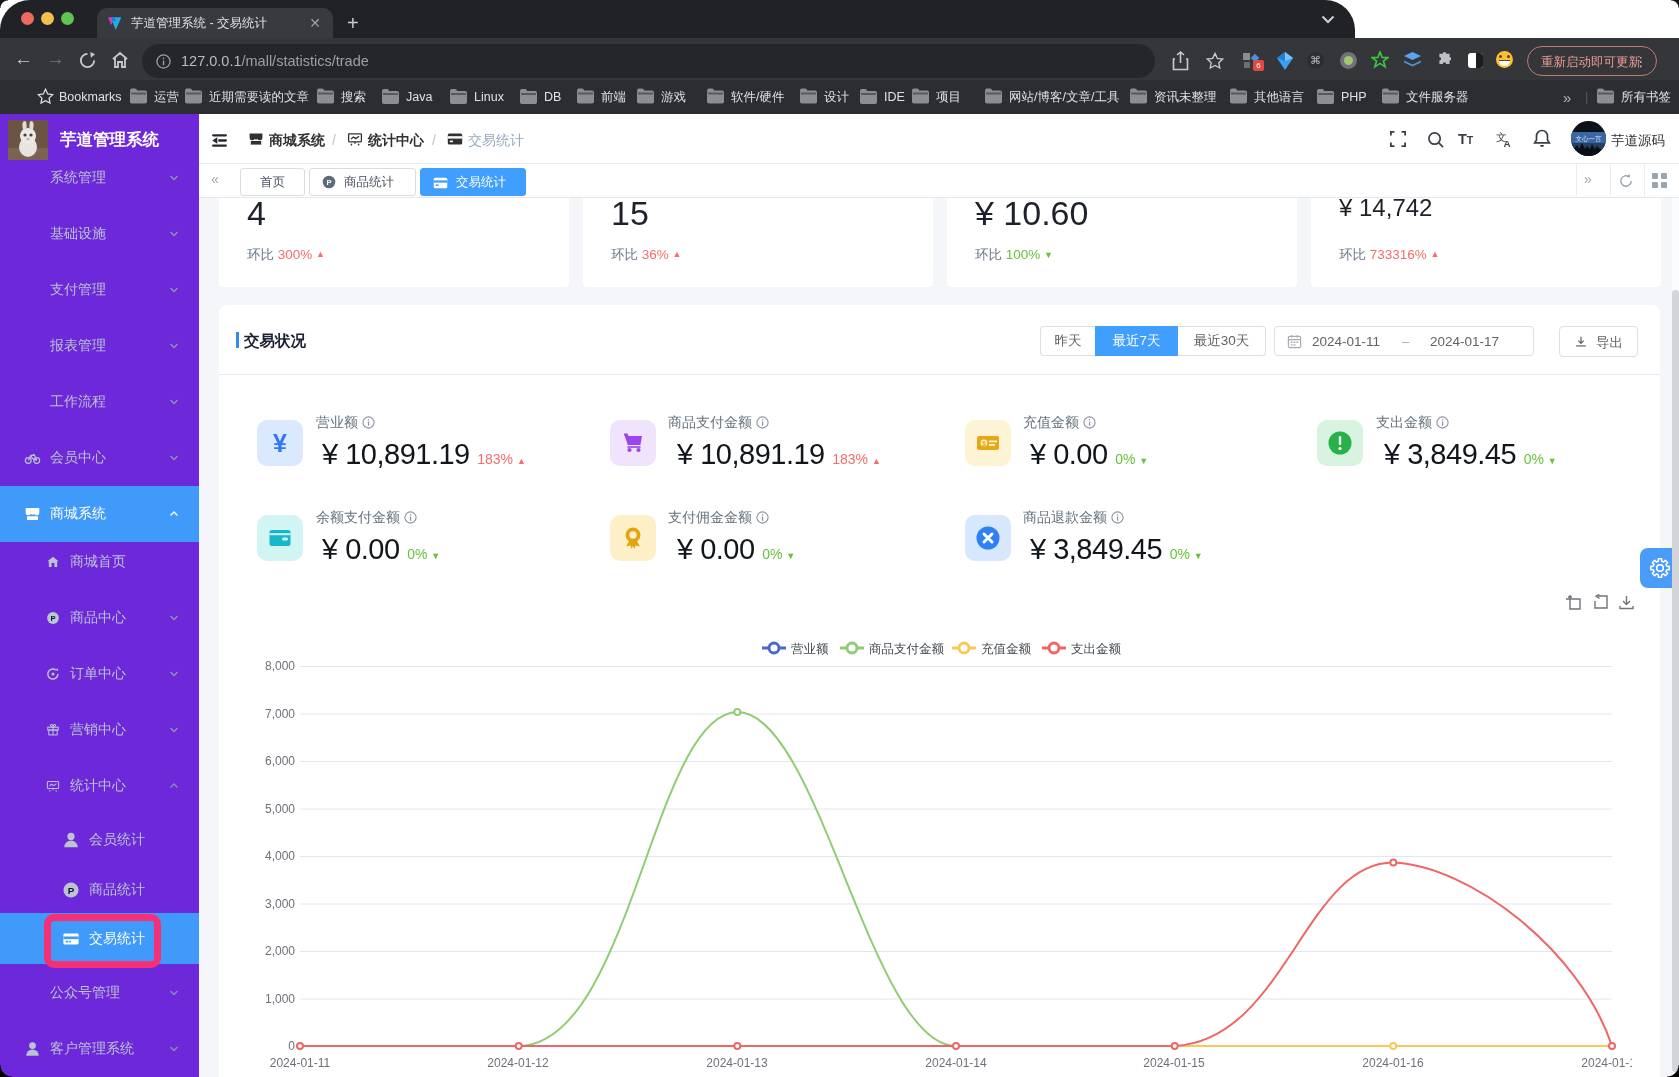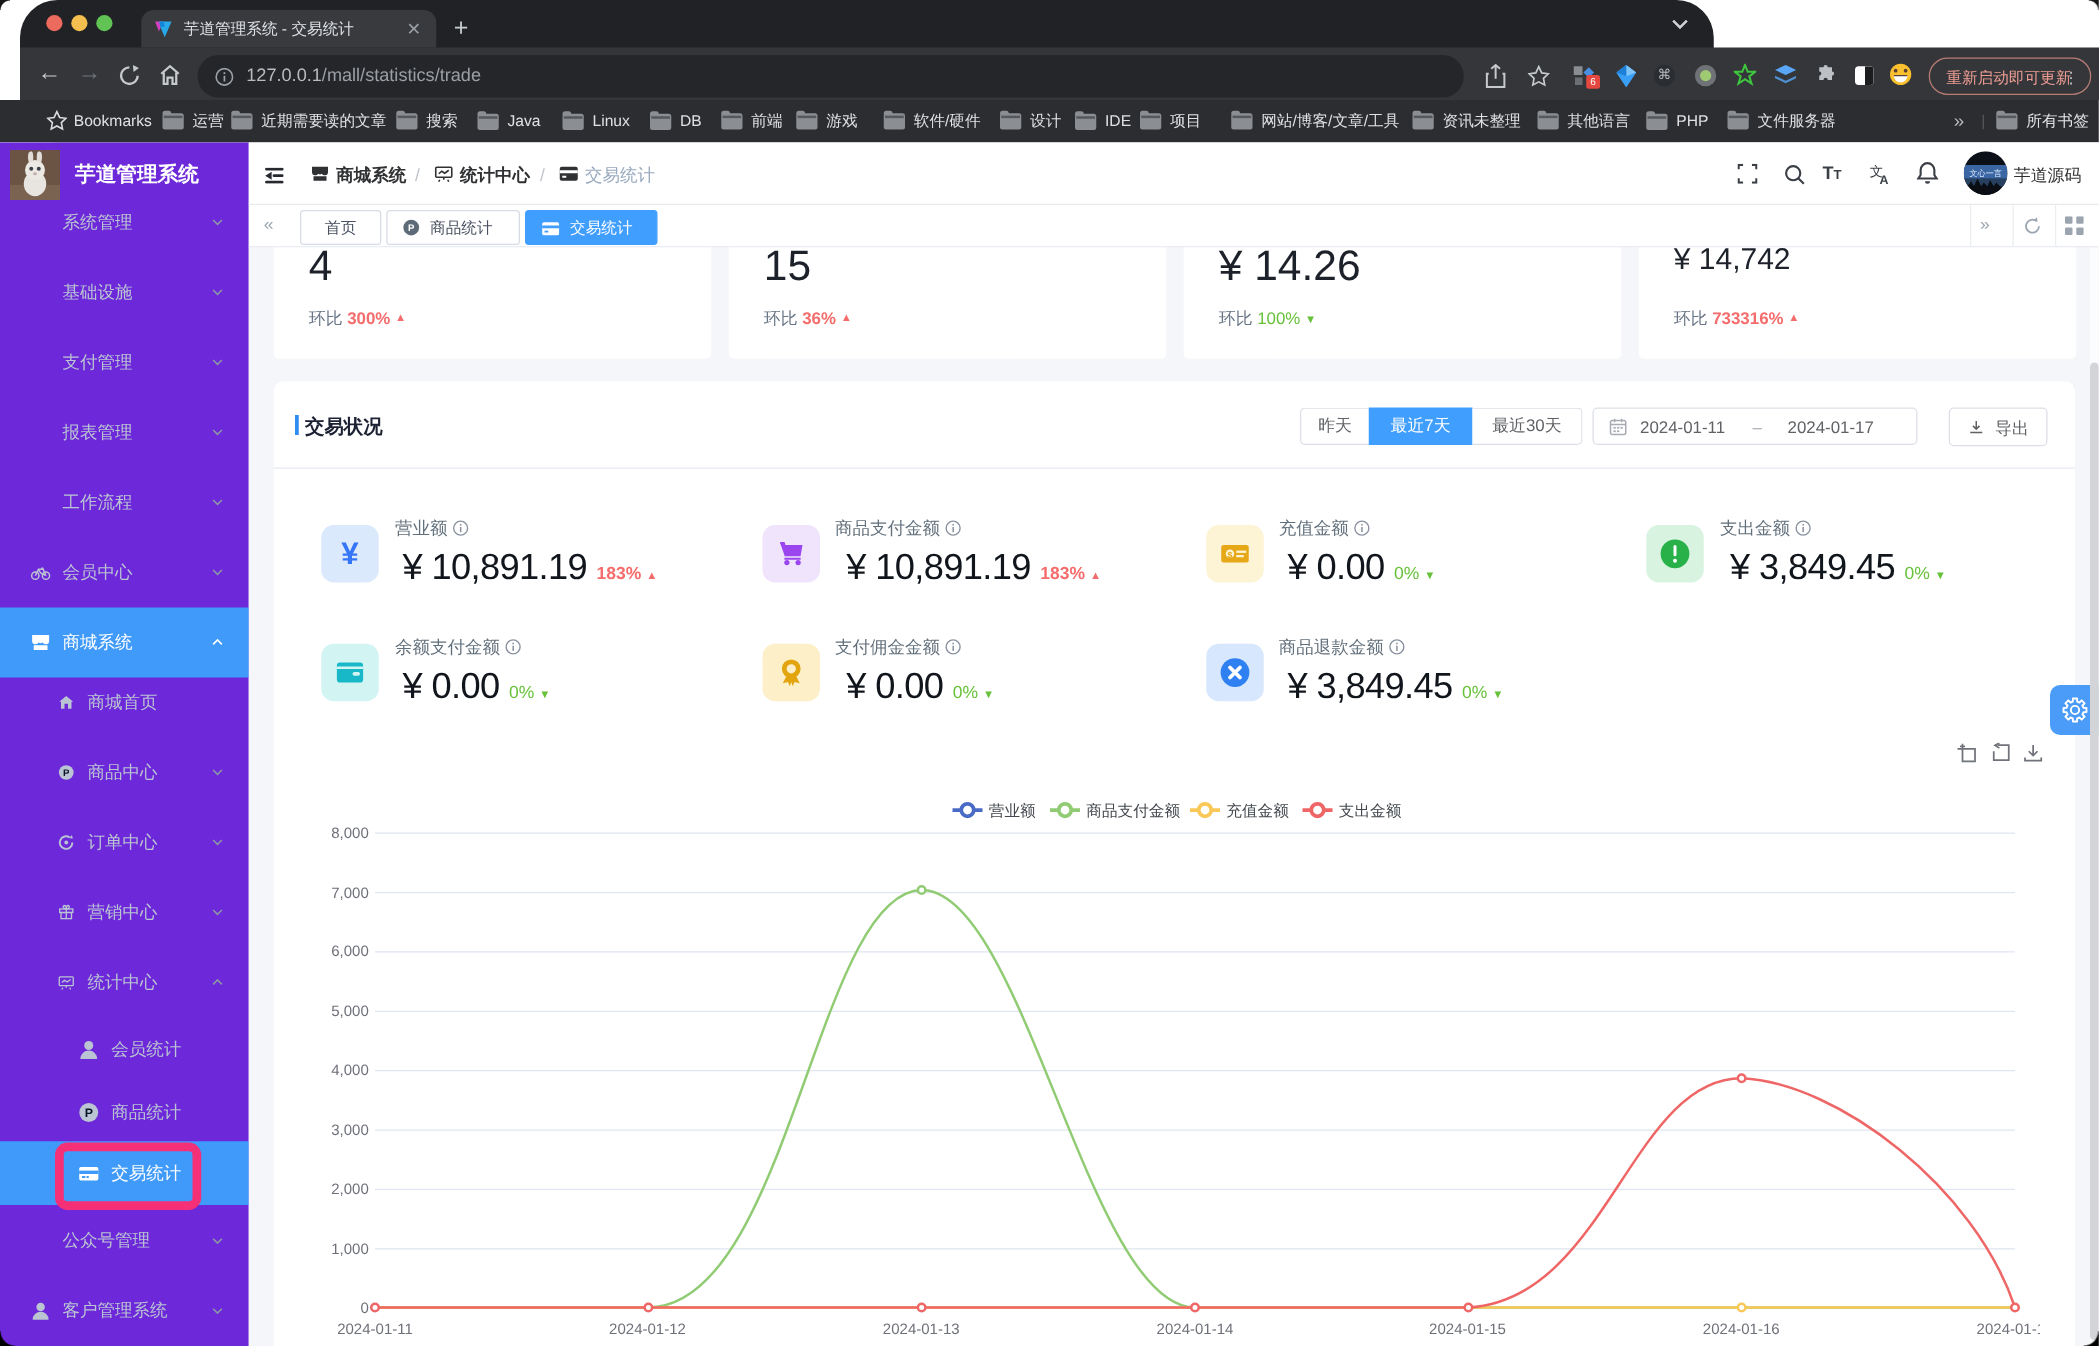--- a/index.html
+++ b/index.html
@@ -1,19 +1,19 @@
 <!DOCTYPE html>
 <html><head>
 <meta charset="utf-8">
 <style>
 * { margin:0; padding:0; box-sizing:border-box; }
 html,body { width:1679px; height:1077px; overflow:hidden; background:#fff;
   font-family:"Liberation Sans", sans-serif; }
 
-#chrome { position:absolute; left:16px; top:0; width:1355px; height:114px; background:#212226;border-radius:30px; }
+#chrome { position:absolute; left:0; top:0; width:1355px; height:114px; background:#212226;border-radius:30px; }
 #toolbar { position:absolute; left:0; top:38px; width:1679px; height:42px; background:#34363a; }
 #bookmarks { position:absolute; left:0; top:80px; width:1679px; height:34px; background:#2c2d30;
   color:#dfe1e5; font-size:12.5px; }
 .bm { position:absolute; top:50%; transform:translateY(-50%); display:flex; align-items:center; white-space:nowrap; }
 .folder { width:17px; height:13px; margin-right:7px; position:relative; background:#8b8e92; border-radius:2px; }
 .folder:before { content:""; position:absolute; left:0; top:-2px; width:7px; height:3px; background:#8b8e92; border-radius:2px 2px 0 0; }
 .folder:after { content:""; position:absolute; left:1px; top:2px; right:1px; height:2px; background:#2b2c2f; opacity:.55; }
 .tlight { position:absolute; top:12px; width:13px; height:13px; border-radius:50%; }
 #tab { position:absolute; left:97px; top:8px; width:236px; height:30px; background:#383a3e;
   border-radius:10px 10px 0 0; display:flex; align-items:center; color:#dee1e6; font-size:12.5px; }
@@ -29,21 +29,21 @@
 .mi .chev { position:absolute; right:20px; top:50%; transform:translateY(-50%); width:10px; height:10px; }
 #main { position:absolute; left:199px; top:0; width:1480px; height:963px; }
 #navbar { position:absolute; left:0; top:0; width:1480px; height:50px; background:#fff; border-bottom:1px solid #e8eaec; }
 #tabsbar { position:absolute; left:0; top:50px; width:1480px; height:34px; background:#fff; border-bottom:1px solid #e4e7ed; }
 #content { position:absolute; left:0; top:84px; width:1480px; height:879px; background:#f4f6f9; overflow:hidden; }
 .card { position:absolute; top:-68px; width:350px; height:157px; background:#fff; border-radius:4px; }
 #panel { position:absolute; left:20px; top:107px; width:1441px; height:900px; background:#fff; border-radius:8px; }
 .statbox { position:absolute; width:46px; height:46px; border-radius:10px; display:flex; align-items:center; justify-content:center; }
 .statlabel { font-size:14px; color:#62707c; }
 .statval { font-size:29px; color:#11151c; letter-spacing:-0.5px; }
-.green { color:#67c23a; } .red { color:#f56c6c;font-weight:bold; }
+.green { color:#67c23a; } .red { color:#f56c6c; }
 </style>
 </head>
 <body>
 <div id="chrome">
   <div class="tlight" style="left:21px; background:#ec6a5e;"></div>
   <div class="tlight" style="left:41px; background:#f4bf4f;"></div>
   <div class="tlight" style="left:61px; background:#61c354;"></div>
   <div id="tab">
     <svg style="margin-left:9px" width="17" height="17" viewBox="0 0 20 20">
       <path d="M2.5 2.5 L10 2.5 L6 12 Z" fill="#d33fc1"></path>
@@ -414,21 +414,21 @@
     <div id="content">
       <div class="card" style="left:20px;">
         <div style="position:absolute;left:28px;top:64px;font-size:34px;color:#1d2129;">4</div>
         <div style="position:absolute;left:28px;top:116px;font-size:13.5px;color:#697586;">环比 <span class="red">300%</span> <span class="red" style="font-size:9px;vertical-align:2px;">▲</span></div>
       </div>
       <div class="card" style="left:384px;">
         <div style="position:absolute;left:28px;top:64px;font-size:34px;color:#1d2129;">15</div>
         <div style="position:absolute;left:28px;top:116px;font-size:13.5px;color:#697586;">环比 <span class="red">36%</span> <span class="red" style="font-size:9px;vertical-align:2px;">▲</span></div>
       </div>
       <div class="card" style="left:748px;">
-        <div style="position:absolute;left:28px;top:64px;font-size:34px;color:#1d2129;">¥ 14.26</div>
+        <div style="position:absolute;left:28px;top:64px;font-size:34px;color:#1d2129;">¥ 10.60</div>
         <div style="position:absolute;left:28px;top:116px;font-size:13.5px;color:#697586;">环比 <span class="green">100%</span> <span class="green" style="font-size:9px;vertical-align:1px;">▼</span></div>
       </div>
       <div class="card" style="left:1112px;">
         <div style="position:absolute;left:28px;top:64px;font-size:24px;color:#1d2129;">¥ 14,742</div>
         <div style="position:absolute;left:28px;top:116px;font-size:13.5px;color:#697586;">环比 <span class="red">733316%</span> <span class="red" style="font-size:9px;vertical-align:2px;">▲</span></div>
       </div>
       <div id="panel">
         <div style="position:absolute;left:17px;top:27px;width:3px;height:16px;background:#2d8cf0;"></div>
         <div style="position:absolute;left:25px;top:26px;font-size:15.5px;font-weight:bold;color:#1c2233;">交易状况</div>
         <div style="position:absolute;left:0;top:69px;width:1441px;height:1px;background:#e7eaf0;"></div>

